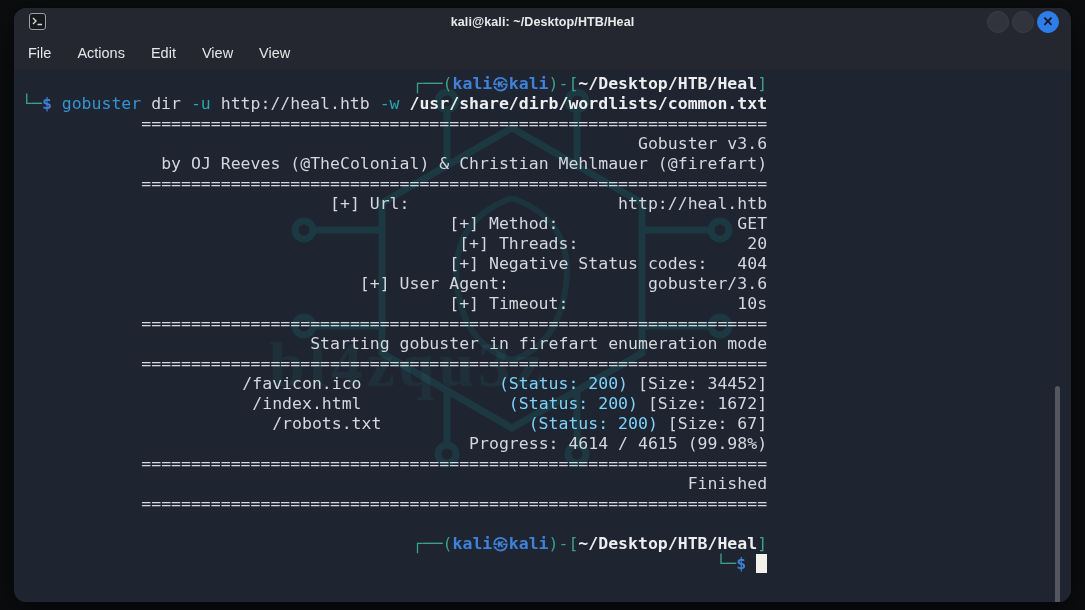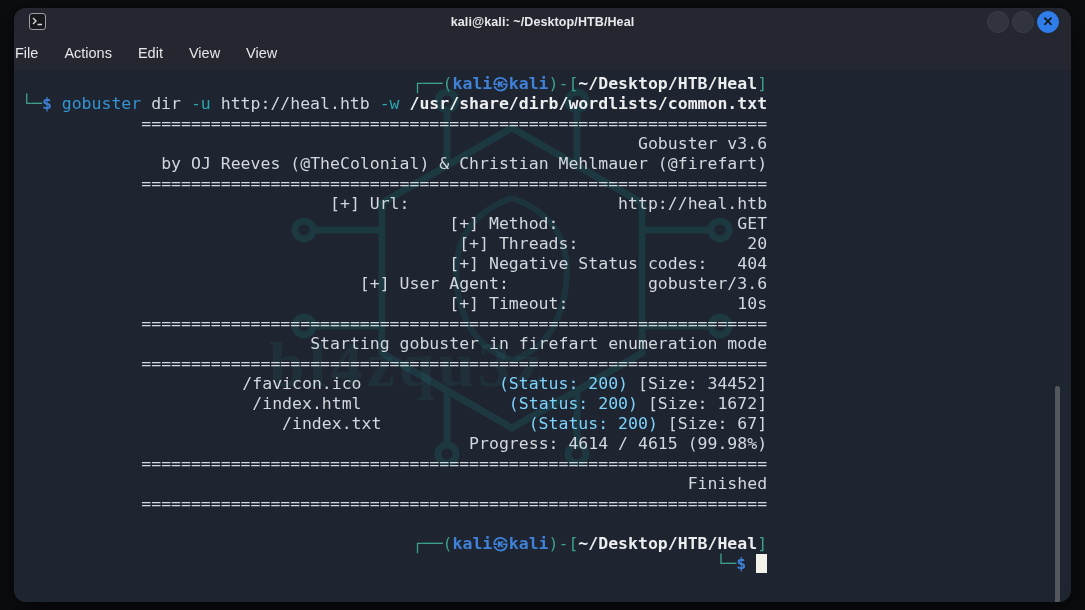--- a/index.html
+++ b/index.html
@@ -35,21 +35,21 @@
   .ctrl{
     width:22px;height:22px;border-radius:50%;background:#31343c;
     display:flex;align-items:center;justify-content:center;
     border:1px solid #3a3d45;box-sizing:border-box;
   }
   .ctrl.close{background:#2e7de9;border-color:#2e7de9;}
   .ctrl.close span{color:#15161a;font-size:13px;font-weight:700;line-height:1;margin-top:-1px;}
   
   .menubar{
     height:34px;display:flex;align-items:center;gap:26px;
-    padding-left:1px;background:#24272f;
+    padding-left:14px;background:#24272f;
   }
   .menu-item{color:#e6e7e9;font-size:14.5px;}
   
   .screen{
     position:relative;height:532px;background:#1e2430;overflow:hidden;
     border-radius:0 0 12px 12px;
   }
   .watermark{position:absolute;left:0;top:0;width:100%;height:100%;pointer-events:none;}
   .wm-text{
     position:absolute;left:255px;top:258px;
@@ -147,21 +147,21 @@
         <div class="tline"><span class="c-fg">[+] Method:                  GET</span></div>
         <div class="tline"><span class="c-fg">[+] Threads:                 20</span></div>
         <div class="tline"><span class="c-fg">[+] Negative Status codes:   404</span></div>
         <div class="tline"><span class="c-fg">[+] User Agent:              gobuster/3.6</span></div>
         <div class="tline"><span class="c-fg">[+] Timeout:                 10s</span></div>
         <div class="tline"><span class="c-fg">===============================================================</span></div>
         <div class="tline"><span class="c-fg">Starting gobuster in firefart enumeration mode</span></div>
         <div class="tline"><span class="c-fg">===============================================================</span></div>
         <div class="tline"><span class="c-fg">/favicon.ico          </span><span class="c-grn">(Status: 200)</span><span class="c-fg"> [Size: 34452]</span></div>
         <div class="tline"><span class="c-fg">/index.html           </span><span class="c-grn">(Status: 200)</span><span class="c-fg"> [Size: 1672]</span></div>
-        <div class="tline"><span class="c-fg">/index.txt           </span><span class="c-grn">(Status: 200)</span><span class="c-fg"> [Size: 67]</span></div>
+        <div class="tline"><span class="c-fg">/robots.txt           </span><span class="c-grn">(Status: 200)</span><span class="c-fg"> [Size: 67]</span></div>
         <div class="tline"><span class="c-fg">Progress: 4614 / 4615 (99.98%)</span></div>
         <div class="tline"><span class="c-fg">===============================================================</span></div>
         <div class="tline"><span class="c-fg">Finished</span></div>
         <div class="tline"><span class="c-fg">===============================================================</span></div>
         <div class="tline"></div>
         <div class="tline"><span class="c-teal">┌──(</span><span class="c-bb">kali㉿kali</span><span class="c-teal">)-[</span><span class="c-wb">~/Desktop/HTB/Heal</span><span class="c-teal">]</span></div>
         <div class="tline"><span class="c-teal">└─</span><span class="c-bb">$ </span><span class="cursor"></span></div>
       </div>
 
     <div class="scroll-thumb"></div>

